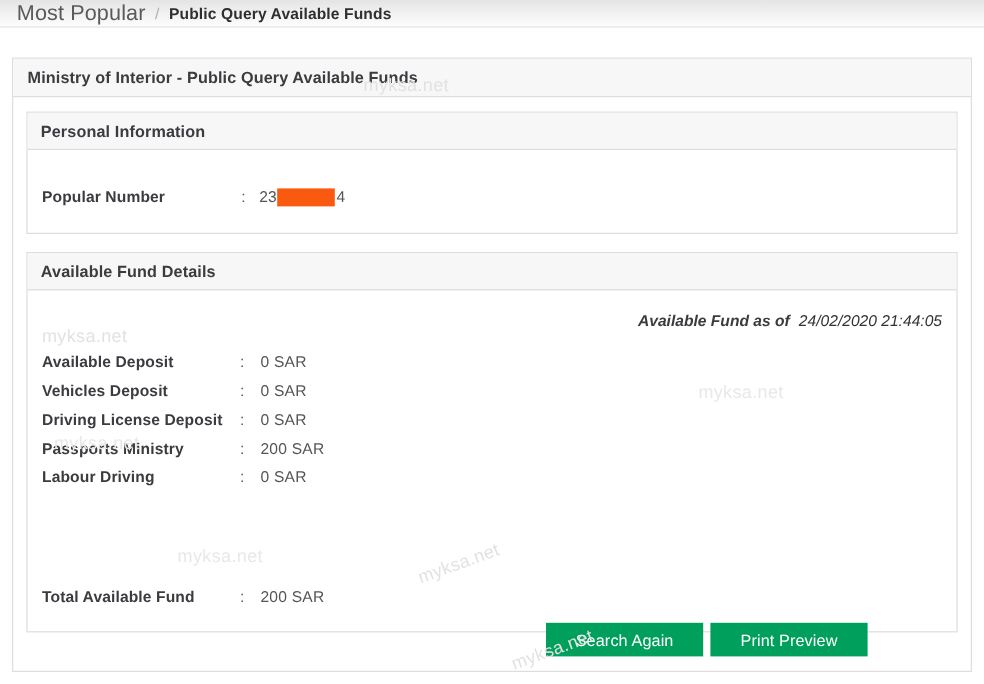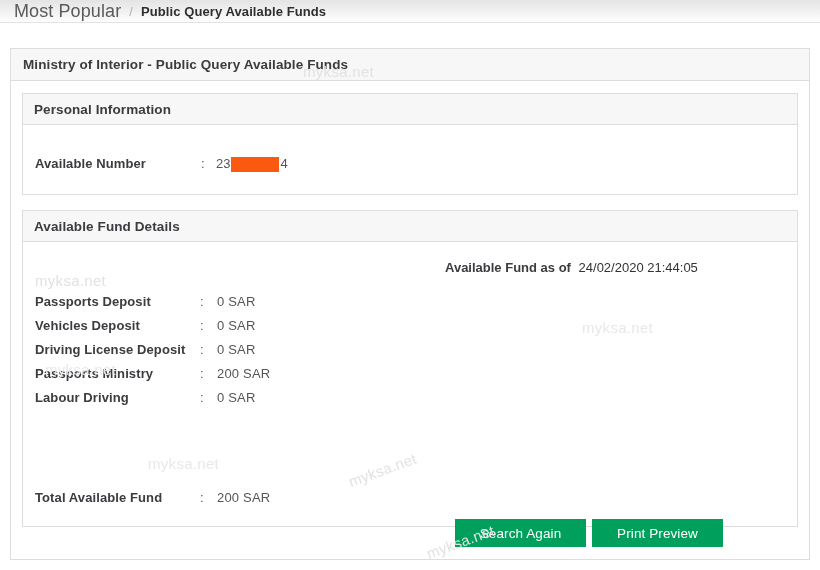--- a/index.html
+++ b/index.html
@@ -153,25 +153,26 @@
     height: 15px;
     background: #fa5a0f;
     vertical-align: middle;
     margin: 0 1px;
     position: relative;
     top: 1px;
   }
 
   
   .fund-asof-line {
-    text-align: left;
+    text-align: right;
     padding-left: 410px;
     height: 26px;
     margin-top: 2px;
     margin-bottom: 8px;
+    font-style: italic;
   }
   .fund-asof-label {
     font-size: 13px;
     font-weight: bold;
     color: #3b3b40;
   }
   .fund-asof-value {
     font-size: 13px;
     color: #333333;
     margin-left: 4px;
@@ -247,21 +248,21 @@
   </div>
 
   <div class="outer-panel-body">
 
     <div class="inner-panel">
       <div class="inner-panel-heading">
         <span class="inner-panel-title">Personal Information</span>
       </div>
       <div class="inner-panel-body" style="padding-top:15px;padding-bottom:30px;">
         <div class="field-row">
-          <span class="field-label pi-label">Available Number</span>
+          <span class="field-label pi-label">Popular Number</span>
           <span class="field-colon pi-colon">:</span>
           <span class="identity-value">
             <span>23</span><span class="redaction-bar"></span><span>4</span>
           </span>
         </div>
       </div>
     </div>
 
     <div class="inner-panel">
       <div class="inner-panel-heading">
@@ -270,21 +271,21 @@
       <div class="inner-panel-body" style="padding-top:16px;padding-bottom:8px;height:284px;">
 
         <div class="fund-asof-line">
           <span class="fund-asof-label">Available Fund as of</span>
           <span class="fund-asof-value">24/02/2020 21:44:05</span>
         </div>
 
         <div class="deposit-list">
 
           <div class="field-row deposit-row">
-            <span class="field-label fd-label">Passports Deposit</span>
+            <span class="field-label fd-label">Available Deposit</span>
             <span class="field-colon fd-colon">:</span>
             <span class="field-value">0 SAR</span>
           </div>
 
           <div class="field-row deposit-row">
             <span class="field-label fd-label">Vehicles Deposit</span>
             <span class="field-colon fd-colon">:</span>
             <span class="field-value">0 SAR</span>
           </div>
 

